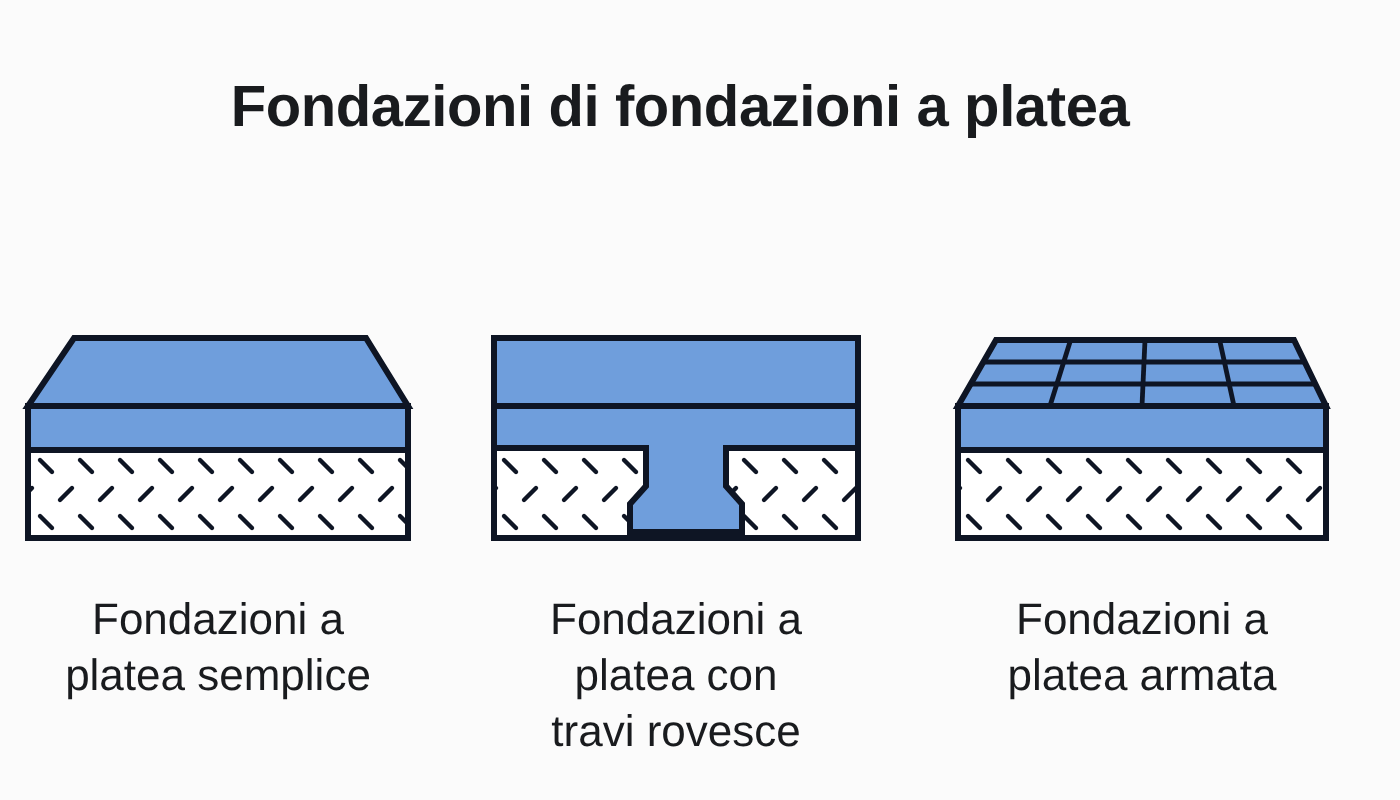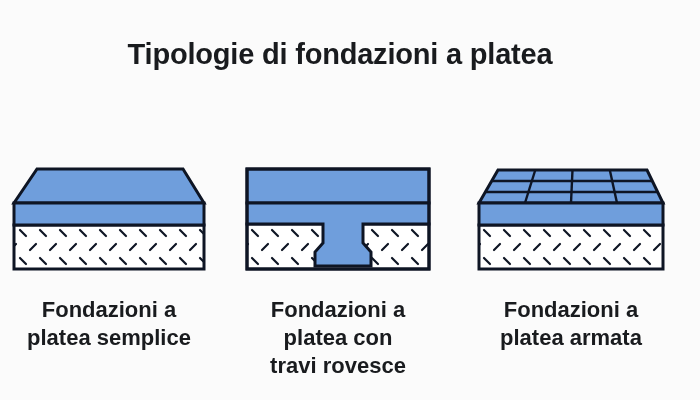--- a/index.html
+++ b/index.html
@@ -22,42 +22,42 @@
     font-size:29px;line-height:36px;font-weight:700;letter-spacing:-0.2px;
     color:var(--text);
   }
   .diagram{position:absolute;display:block;}
   .d1{left:8px;top:164px;}
   .d2{left:240px;top:164px;}
   .d3{left:472px;top:164px;}
   .caption{
     position:absolute;top:296px;width:200px;
     text-align:center;
-    font-size:22px;line-height:28px;font-weight:700;
+    font-size:22px;line-height:28px;font-weight:400;
     color:var(--text);
     white-space:pre-line;
   }
   .c1{left:9px;}
   .c2{left:238px;}
   .c3{left:471px;}
   
   .blue{fill:var(--slab-blue);}
   .white{fill:#FFFFFF;}
   .outline{stroke:var(--ink);stroke-width:3;stroke-linejoin:miter;}
   .none{fill:none;}
   .gridline{stroke:var(--ink);stroke-width:2.4;fill:none;}
   .dash{stroke:var(--ink);stroke-width:2.2;stroke-linecap:round;}
   .defs-svg{position:absolute;width:0;height:0;}
 </style>
 </head>
 <body>
 
 <div class="canvas">
 
-  <h1 class="title">Tipologie di fondazioni a platea</h1>
+  <h1 class="title">Fondazioni di fondazioni a platea</h1>
 
   <svg class="defs-svg" aria-hidden="true">
     <defs>
       <pattern id="hatch" patternUnits="userSpaceOnUse" x="10" y="6" width="20" height="28">
         <line class="dash" x1="2" y1="4" x2="8" y2="10"></line>
         <line class="dash" x1="12" y1="24" x2="18" y2="18"></line>
       </pattern>
     </defs>
   </svg>
 

